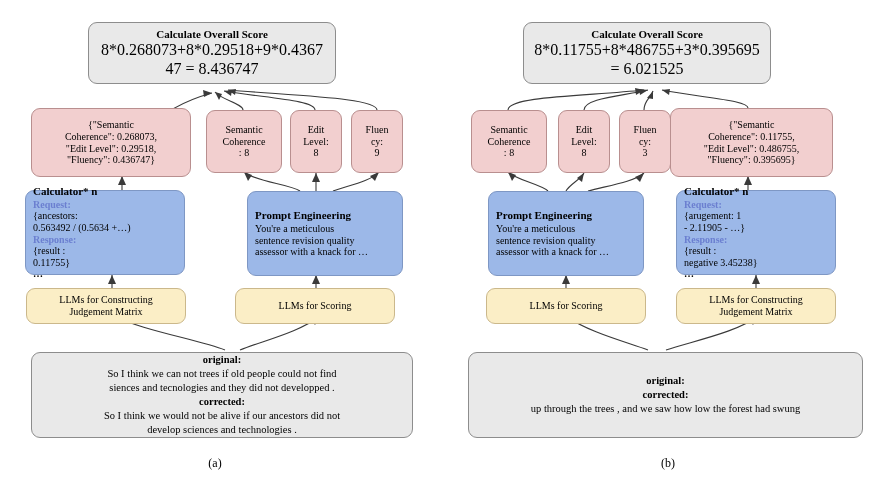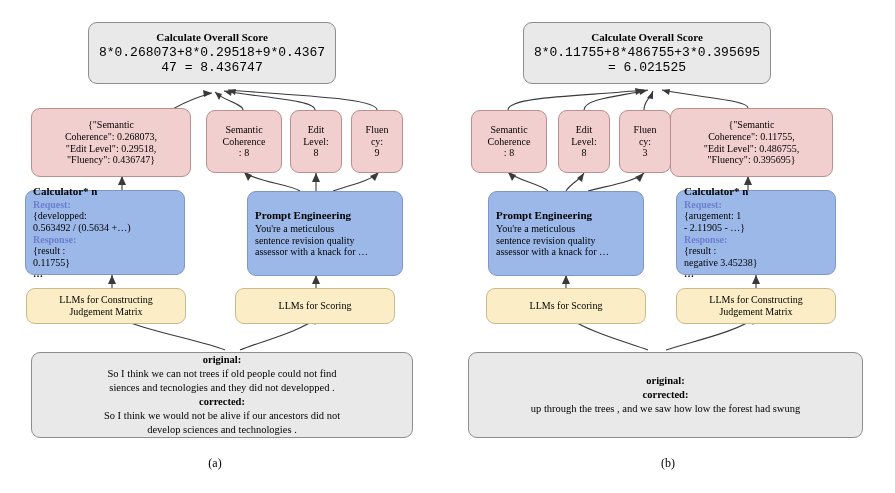--- a/index.html
+++ b/index.html
@@ -30,21 +30,21 @@
     align-items:center;
   }
   .node span{display:block;width:100%;}
 
   .grey{background:#e9e9e9;border-color:#8d8d8d;}
   .pink{background:#f2cfcf;border-color:#b98f8f;}
   .blue{background:#9cb8e8;border-color:#7e97c4;}
   .yellow{background:#fbeec6;border-color:#cbb88b;}
 
   .title{font-weight:bold;font-size:11px;margin-bottom:1px;}
-  .body-text{font-size:13px;font-family:Liberation Mono, monospace;}
+  .body-text{font-size:16px;}
   .body-sm{font-size:10px;}
 
   .left-align{align-items:flex-start;text-align:left;padding-left:7px;}
   .left-align span{text-align:left;}
 
   .lbl-blue{color:#6b7fd0;}
 
   .sentence-box{
     text-align:center;
     font-size:10.5px;
@@ -132,21 +132,21 @@
     <span class="body-sm">8</span>
   </div>
   <div class="node pink" style="left:351px;top:110px;width:52px;height:63px;">
     <span class="body-sm">Fluen</span>
     <span class="body-sm">cy:</span>
     <span class="body-sm">9</span>
   </div>
 
   <div class="node blue left-align" style="left:25px;top:190px;width:160px;height:85px;">
     <span class="title">Calculator* n</span>
-    <span class="body-sm"><b class="lbl-blue">Request:</b><span> {developped:</span></span>
+    <span class="body-sm"><b class="lbl-blue">Request:</b><span> {ancestors:</span></span>
     <span class="body-sm">0.563492 / (0.5634 +…)</span>
     <span class="body-sm"><b class="lbl-blue">Response:</b><span> {result :</span></span>
     <span class="body-sm"><span>0.11755}</span><b> …</b></span>
   </div>
 
   <div class="node blue left-align" style="left:247px;top:191px;width:156px;height:85px;">
     <span class="title">Prompt Engineering</span>
     <span class="body-sm">You're a meticulous</span>
     <span class="body-sm">sentence revision quality</span>
     <span class="body-sm">assessor with a knack for …</span>

